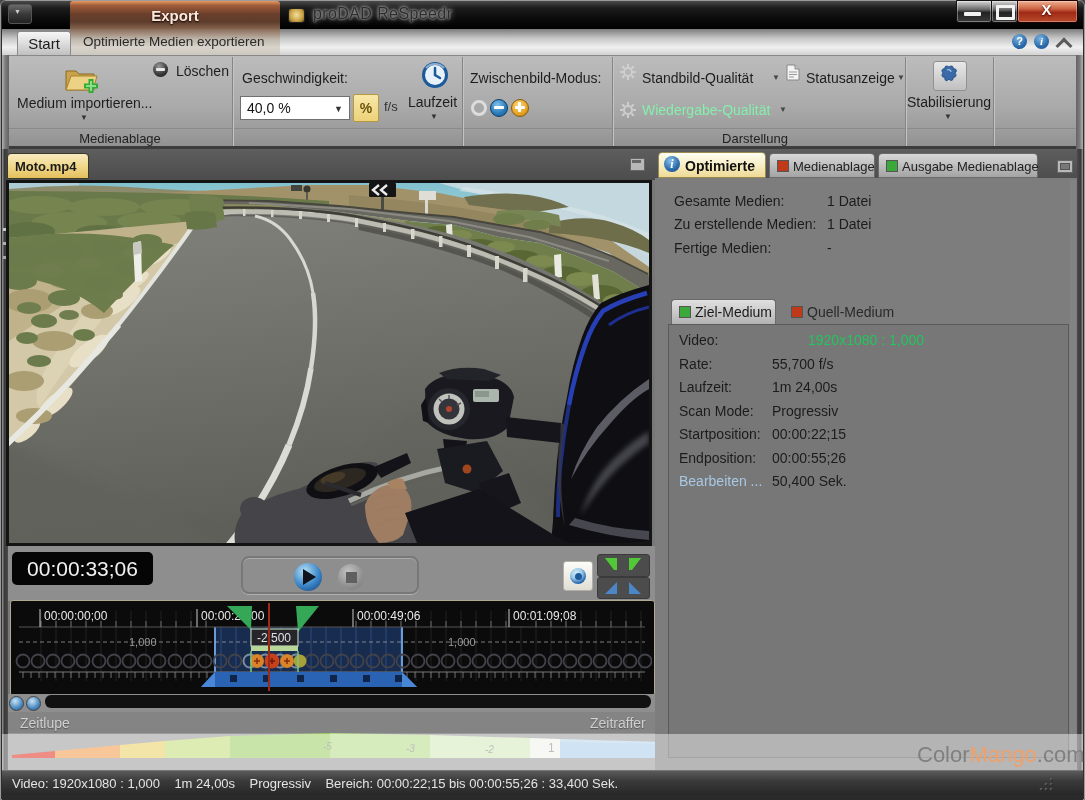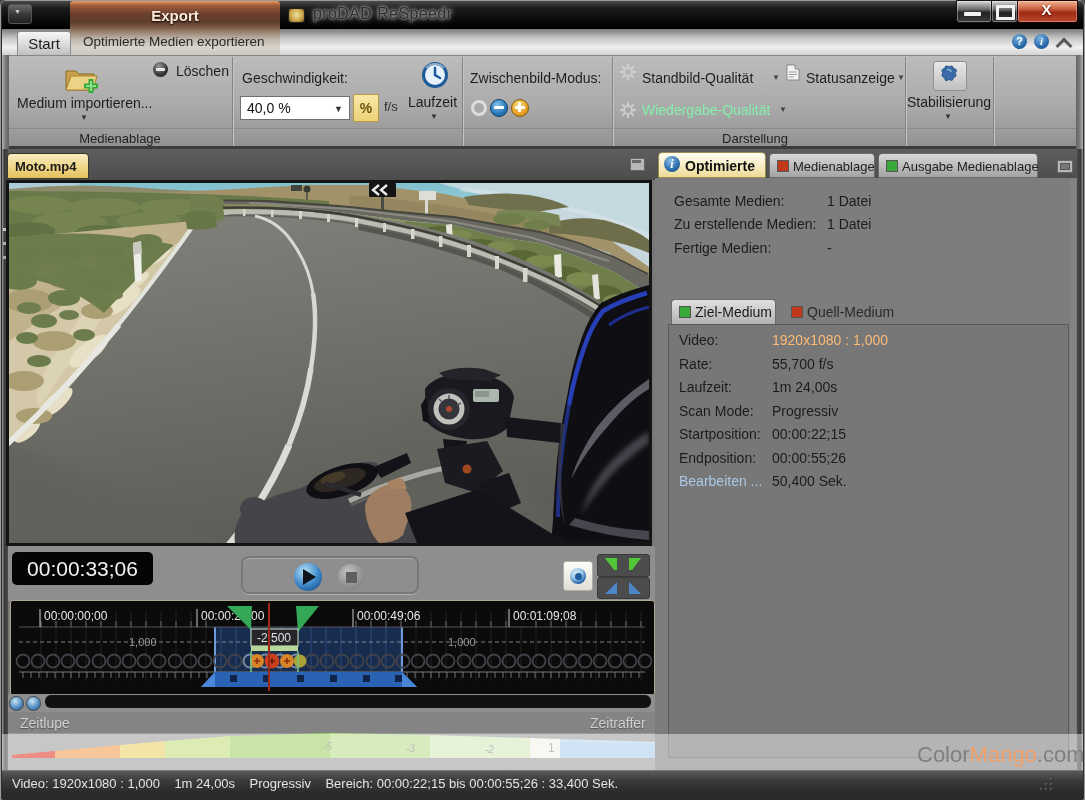--- a/index.html
+++ b/index.html
@@ -583,21 +583,21 @@
   <div class="abs" style="left:827px;top:240px;font-size:14px;color:#1c1c1c;">-</div>
 
   <div class="abs" style="left:671px;top:299px;width:105px;height:26px;background:linear-gradient(#e0e0e0,#c4c4c4 60%,#b0b0b0);border:1px solid #6a6a6a;border-bottom:none;border-radius:4px 4px 0 0;box-sizing:border-box;"></div>
   <div class="abs" style="left:679px;top:306px;width:10px;height:10px;background:#3aa83a;border:1px solid #555;"></div>
   <div class="abs" style="left:695px;top:304px;font-size:14px;color:#1a1a1a;">Ziel-Medium</div>
   <div class="abs" style="left:791px;top:306px;width:10px;height:10px;background:#c03a1a;border:1px solid #555;"></div>
   <div class="abs" style="left:807px;top:304px;font-size:14px;color:#2a2a2a;">Quell-Medium</div>
 
   <div class="abs" style="left:668px;top:324px;width:399px;height:432px;background:#777777;border:1px solid #5a5a5a;"></div>
   <div class="abs" style="left:679px;top:332px;font-size:14px;color:#1c1c1c;">Video:</div>
-  <div class="abs" style="left:772px;top:332px;font-size:14px;color:#fdba74;">1920x1080 : 1,000</div>
+  <div class="abs" style="left:808px;top:332px;font-size:14px;color:#22c55e;">1920x1080 : 1,000</div>
   <div class="abs" style="left:679px;top:356px;font-size:14px;color:#1c1c1c;">Rate:</div>
   <div class="abs" style="left:772px;top:356px;font-size:14px;color:#1c1c1c;">55,700 f/s</div>
   <div class="abs" style="left:679px;top:379px;font-size:14px;color:#1c1c1c;">Laufzeit:</div>
   <div class="abs" style="left:772px;top:379px;font-size:14px;color:#1c1c1c;">1m 24,00s</div>
   <div class="abs" style="left:679px;top:403px;font-size:14px;color:#1c1c1c;">Scan Mode:</div>
   <div class="abs" style="left:772px;top:403px;font-size:14px;color:#1c1c1c;">Progressiv</div>
   <div class="abs" style="left:679px;top:426px;font-size:14px;color:#1c1c1c;">Startposition:</div>
   <div class="abs" style="left:772px;top:426px;font-size:14px;color:#1c1c1c;">00:00:22;15</div>
   <div class="abs" style="left:679px;top:450px;font-size:14px;color:#1c1c1c;">Endposition:</div>
   <div class="abs" style="left:772px;top:450px;font-size:14px;color:#1c1c1c;">00:00:55;26</div>

